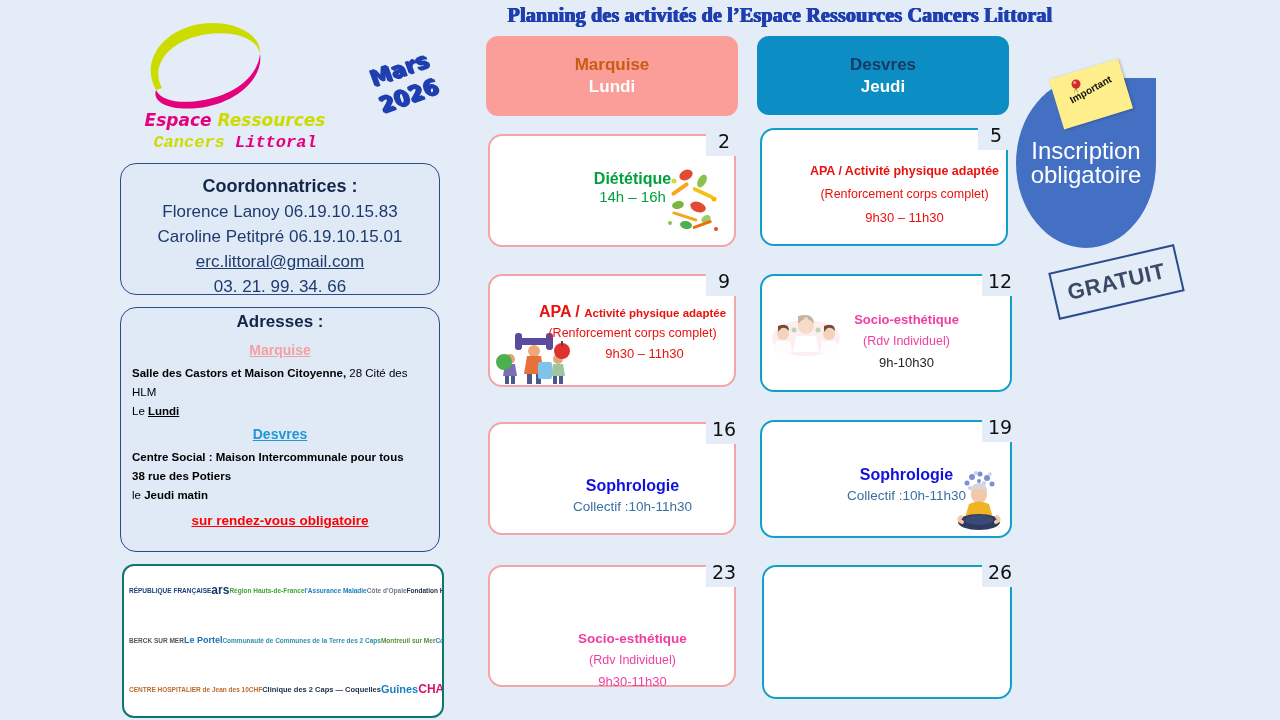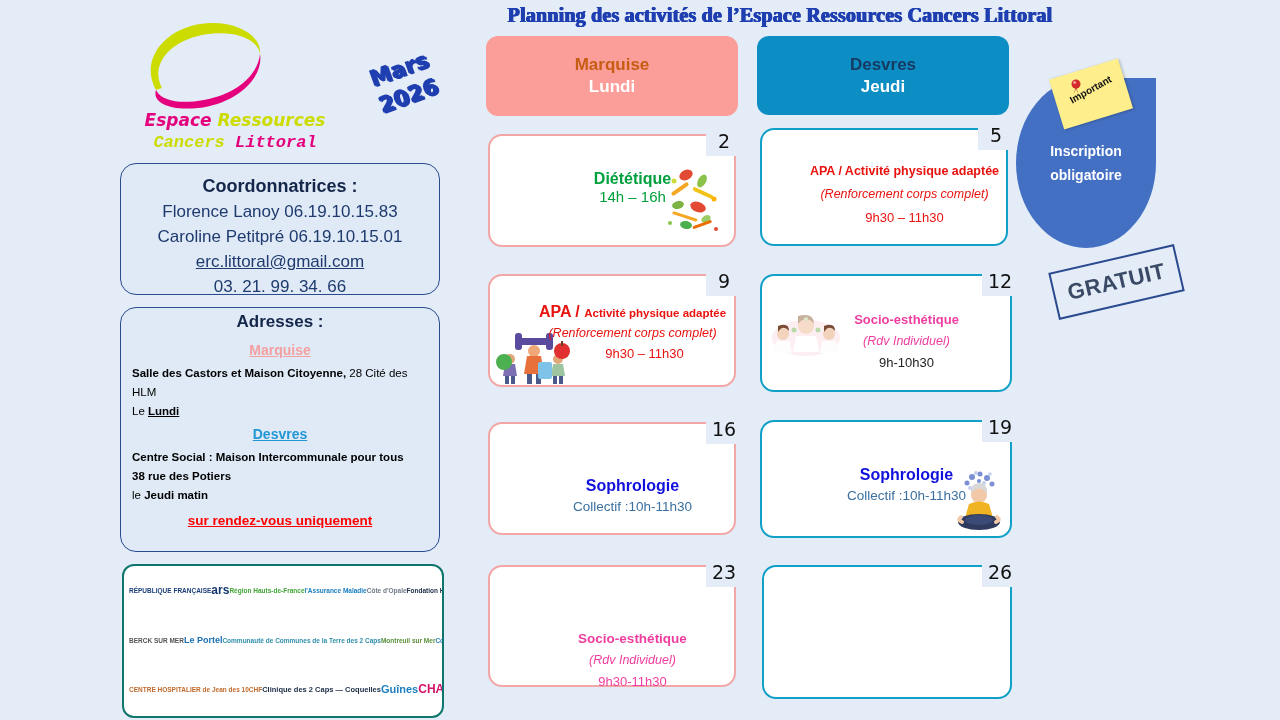--- a/index.html
+++ b/index.html
@@ -97,30 +97,30 @@
   .card .body{position:relative;z-index:2;padding-top:18px;margin-left:41px;}
   .t1{font-weight:bold;line-height:18px;}
   .t2{line-height:17px;}
   .t3{line-height:17px;}
   .red{color:#e8120e;}
   .green{color:#00a03c;}
   .pink{color:#ef3ea0;}
   .blue{color:#1111dd;}
   .steel{color:#3a6f9f;}
   .dark{color:#222;}
-  .ital{font-style:italic;}
+  .ital{}
   .art{position:absolute;z-index:1;}
   
   #inscription{
     position:absolute;left:1016px;top:78px;width:140px;height:170px;
     background:#4470c4;
     border-radius:70px 70px 70px 70px / 85px 85px 85px 85px;
     border-top-right-radius:0;
     display:flex;align-items:center;justify-content:center;
-    color:#fff;font-size:14px;font-weight:bold;line-height:24px;text-align:center;
+    color:#fff;font-size:24px;font-weight:normal;line-height:24px;text-align:center;
   }
   #important-note{
     position:absolute;left:1055px;top:68px;width:72px;height:52px;
     background:#ffee8c;transform:rotate(-17deg);
     box-shadow:1px 1px 3px rgba(0,0,0,.25);
   }
   #important-note .txt{
     position:absolute;left:6px;top:16px;width:62px;text-align:center;
     font-size:10px;font-weight:bold;color:#111;transform:rotate(-12deg);
   }
@@ -178,21 +178,21 @@
   <span class="city-d">Desvres</span>
   <div>
     <b>Centre Social : Maison Intercommunale pour tous</b>
   </div>
   <div>
     <b>38 rue des Potiers</b>
   </div>
   <div>
     <span>le </span><b>Jeudi matin</b>
   </div>
-  <span class="note">sur rendez-vous uniquement</span>
+  <span class="note">sur rendez-vous obligatoire</span>
 </div>
 
 <div id="partners">
   <div class="row">
     <div class="lg">RÉPUBLIQUE FRANÇAISE</div>
     <div class="lg" style="font-size:12px;color:#15386e">ars</div>
     <div class="lg" style="color:#3fa535">Région Hauts-de-France</div>
     <div class="lg" style="color:#1a7fc1">l'Assurance Maladie</div>
     <div class="lg" style="color:#6f7a87">Côte d'Opale</div>
     <div class="lg" style="color:#1b2b45">Fondation HOPALE</div>

